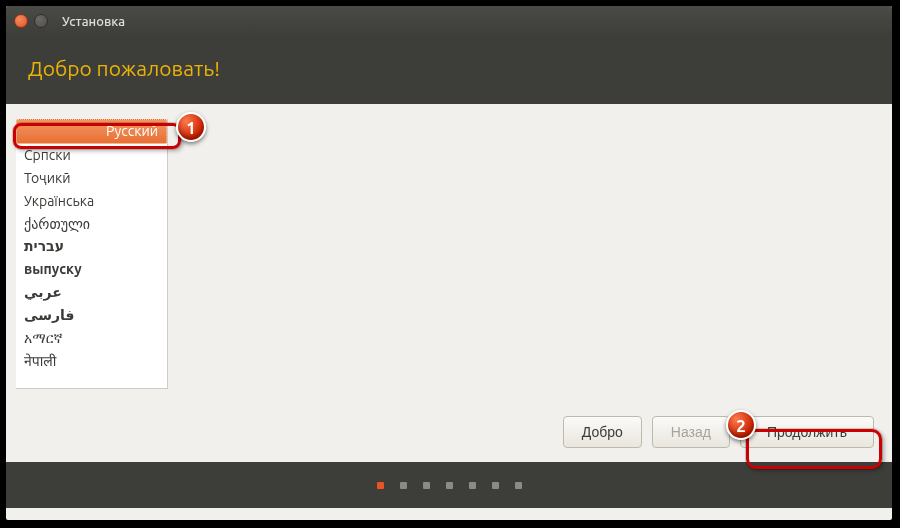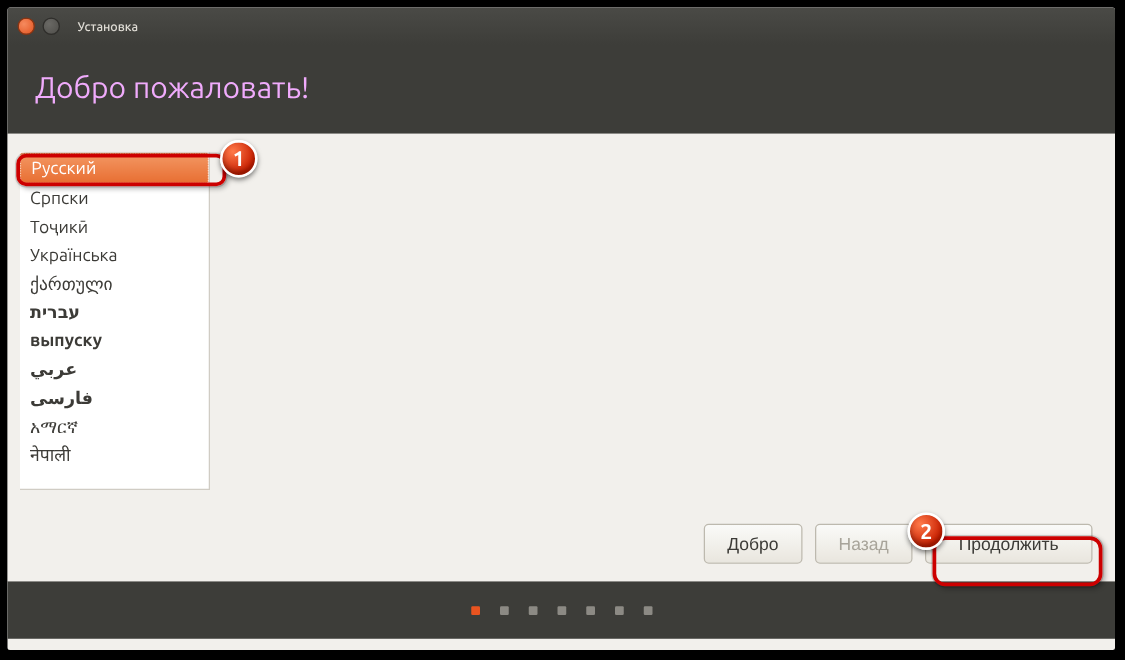--- a/index.html
+++ b/index.html
@@ -20,39 +20,39 @@
     background: #f2f0ec;
     overflow: hidden;
   }
   .titlebar {
     height: 30px;
     background: linear-gradient(to bottom, #4a4a46 0%, #3d3d39 100%);
     display: flex;
     align-items: center;
     padding: 0 8px;
     color: #e0ddd6;
-    font-size: 10px;
+    font-size: 13px;
     font-weight: 500;
   }
   .win-btn {
     width: 14px; height: 14px;
     border-radius: 50%;
     margin-right: 6px;
     display: inline-block;
   }
   .win-close { background: radial-gradient(circle at 35% 35%, #f58a5e, #e25420); border:1px solid #8a3412;}
   .win-min   { background: radial-gradient(circle at 35% 35%, #6a6965, #4f4e4a); border:1px solid #2f2e2b;}
   .win-title { margin-left: 8px; }
   .header {
     background: #3d3d39;
     padding: 20px 22px 24px 22px;
   }
   .header h1 {
-    color: #f0abfc;
-    font-size: 24px;
+    color: #eab308;
+    font-size: 21px;
     font-weight: 400;
   }
   .content {
     position: relative;
     background: #f2f0ec;
     height: 358px;
   }
   .lang-list {
     position: absolute;
     left: 10px; top: 15px;
@@ -69,20 +69,21 @@
     color: #3c3b37;
     cursor: pointer;
     line-height: 1.35;
     white-space: nowrap;
   }
   .lang-item.selected {
     background: linear-gradient(to bottom, #f39763, #e86f33);
     color: #fff;
     border: 1px dotted rgba(255,255,255,.6);
     border-radius: 2px;
+    text-align: right;
   }
   .rtl { direction: rtl; text-align: left; font-weight: bold; }
   .info-text {
     position: absolute;
     left: 182px; top: 30px;
     font-size: 14px;
     color: #3c3b37;
   }
   .info-text a { color: #dd4814; text-decoration: underline; }
   .btnbar {

